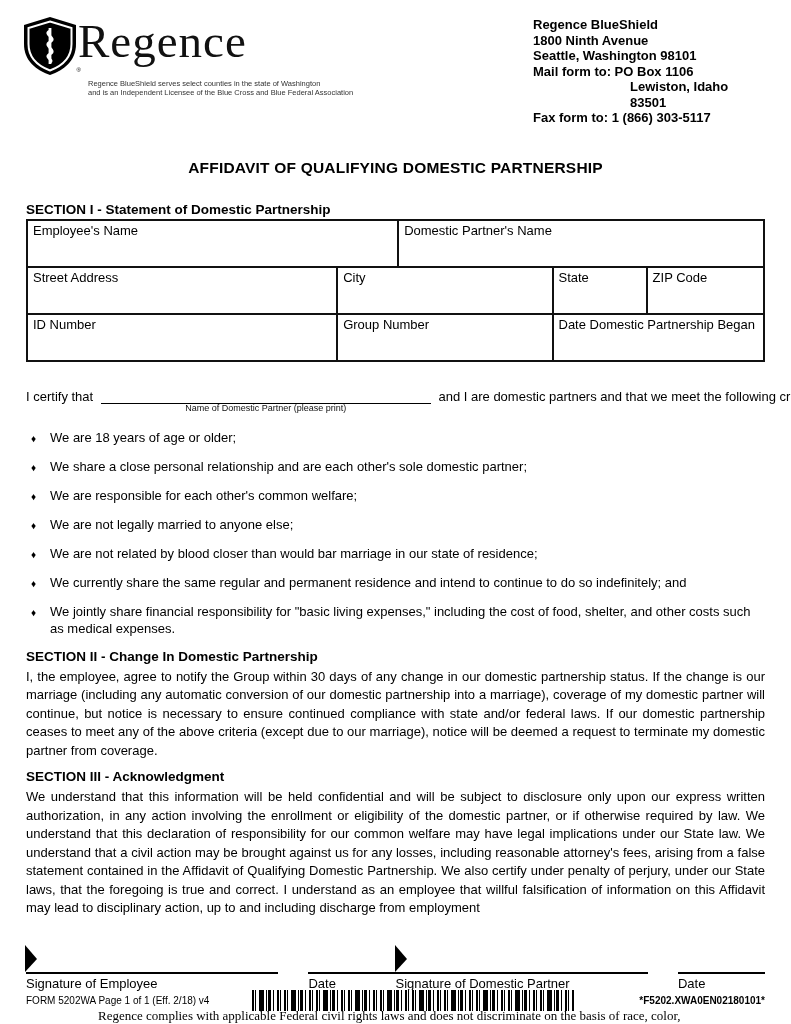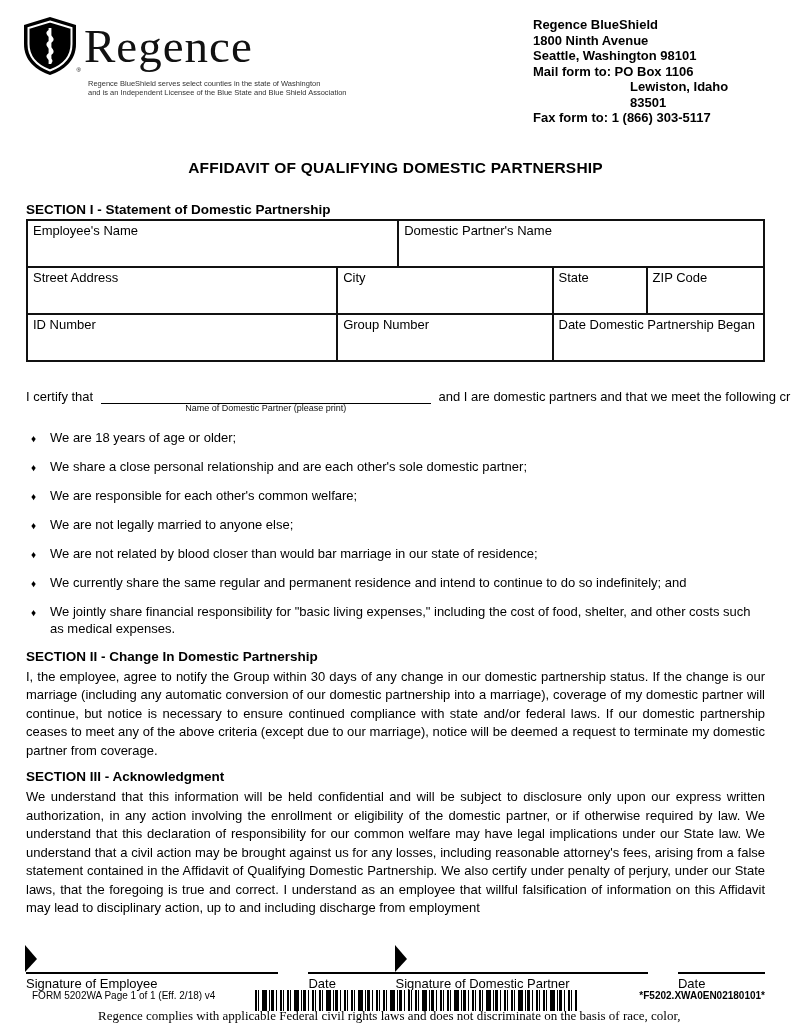--- a/index.html
+++ b/index.html
@@ -3,21 +3,21 @@
 <meta charset="utf-8">
 <style>
   * { margin:0; padding:0; box-sizing:border-box; }
   html,body { background:#e8e8e8; }
   .page {
     width:791px; height:1024px; margin:0 auto; background:#fff; color:#000;
     font-family:"Liberation Sans", sans-serif; position:relative; overflow:hidden;
   }
   
   .header { display:flex; justify-content:space-between; padding:15px 26px 0 22px; }
-  .brand-row { display:flex; align-items:center; gap:6px; }
+  .brand-row { display:flex; align-items:flex-start; gap:0; }
   .shield-wrap { position:relative; width:56px; height:62px; }
   .shield-reg { position:absolute; right:-3px; bottom:4px; font-size:6px; }
   .brand {
     font-family:"Liberation Serif", serif; font-size:47px; line-height:52px;
     letter-spacing:1px; color:#111;
   }
   .tagline { font-size:7.5px; line-height:9px; color:#333; margin:2px 0 0 66px; }
   .addr { width:232px; font-size:13px; font-weight:bold; line-height:15.5px; padding-top:2px; }
   .addr .indent { padding-left:97px; }
   
@@ -66,22 +66,22 @@
   .sig-labels { display:flex; gap:30px; font-size:13px; margin-top:2px; }
   .sig-labels .l1 { flex:2.9; } .sig-labels .l2 { flex:1; }
   
   .notices {
     margin:17px 0 0 72px; width:614px;
     font-family:"Liberation Serif", serif; font-size:13px; line-height:16.5px;
   }
   .notices p { margin-bottom:10px; }
   
   .footer {
-    position:absolute; left:32px; right:26px; bottom:13px;
-    display:flex; align-items:flex-start;gap:12px;
+    position:absolute; left:26px; right:26px; bottom:13px;
+    display:flex; align-items:center;gap:12px;
   }
   .form-code { font-size:10px; width:222px; }
   .barcode-zone { flex:1; display:flex; justify-content:center; }
   .barcode {
     width:322px; height:21px;
     background:repeating-linear-gradient(90deg,
       #000 0px,#000 2px,#fff 2px,#fff 3px,#000 3px,#000 4px,#fff 4px,#fff 7px,
       #000 7px,#000 12px,#fff 12px,#fff 14px,#000 14px,#000 15px,#fff 15px,#fff 16px,
       #000 16px,#000 19px,#fff 19px,#fff 21px,#000 21px,#000 22px,#fff 22px,#fff 25px,
       #000 25px,#000 27px,#fff 27px,#fff 28px,#000 28px,#000 29px,#fff 29px,#fff 32px);
@@ -102,21 +102,21 @@
             <path d="M28 6.5 L49.5 13 V29 C49.5 43 40 51 28 55.5 C16 51 6.5 43 6.5 29 V13 Z" fill="none" stroke="#fff" stroke-width="2"></path>
             <rect x="26.6" y="13" width="2.8" height="36" fill="#fff"></rect>
             <path d="M28 16 C20 19 36 23 28 27 C20 31 36 35 28 39 C21 42.5 33 45 28 47.5" stroke="#fff" stroke-width="2.6" fill="none"></path>
           </svg>
           <span class="shield-reg">®</span>
         </div>
         <div class="brand">Regence</div>
       </div>
       <div class="tagline">
         <div>Regence BlueShield serves select counties in the state of Washington</div>
-        <div>and is an Independent Licensee of the Blue State and Blue Shield Association</div>
+        <div>and is an Independent Licensee of the Blue Cross and Blue Federal Association</div>
       </div>
     </div>
     <div class="addr">
       <div>Regence BlueShield</div>
       <div>1800 Ninth Avenue</div>
       <div>Seattle, Washington 98101</div>
       <div>Mail form to: PO Box 1106</div>
       <div class="indent">Lewiston, Idaho 83501</div>
       <div>Fax form to: 1 (866) 303-5117</div>
     </div>

